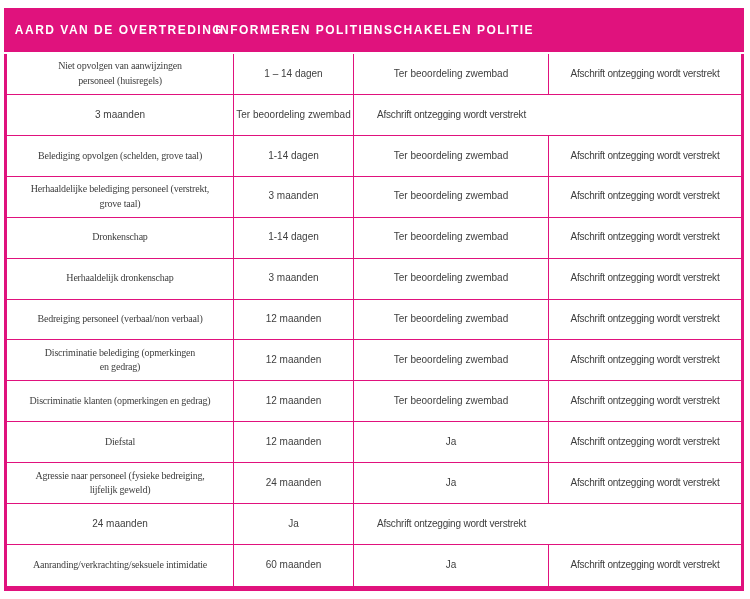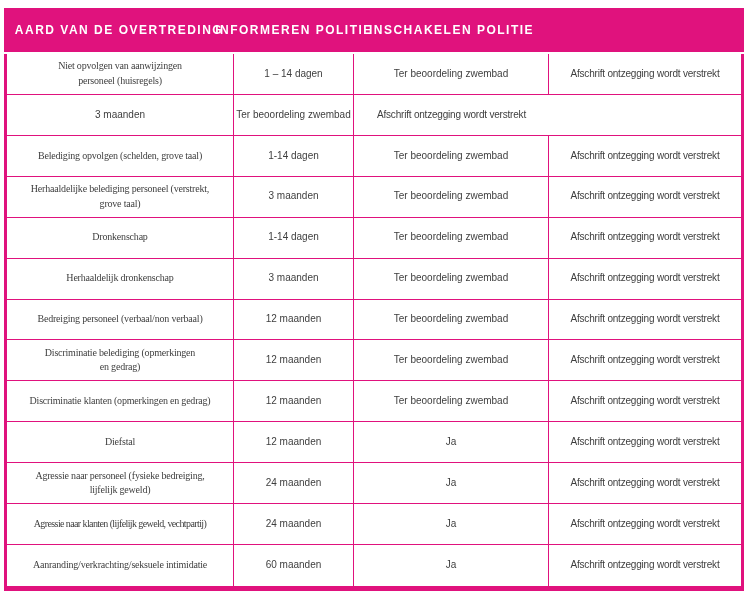--- a/index.html
+++ b/index.html
@@ -148,21 +148,20 @@
 
     <div class="tr">
       <div class="td col-violation">Agressie naar personeel (fysieke bedreiging,
 lijfelijk geweld)</div>
       <div class="td col-ban">24 maanden</div>
       <div class="td col-police">Ja</div>
       <div class="td col-inform">Afschrift ontzegging wordt verstrekt</div>
     </div>
 
     <div class="tr">
-      <div class="td col-violation condensed">Agressie naar klanten (lijfelijk geweld, vechtpartij)</div>
       <div class="td col-ban">24 maanden</div>
       <div class="td col-police">Ja</div>
       <div class="td col-inform">Afschrift ontzegging wordt verstrekt</div>
     </div>
 
     <div class="tr">
       <div class="td col-violation">Aanranding/verkrachting/seksuele intimidatie</div>
       <div class="td col-ban">60 maanden</div>
       <div class="td col-police">Ja</div>
       <div class="td col-inform">Afschrift ontzegging wordt verstrekt</div>

